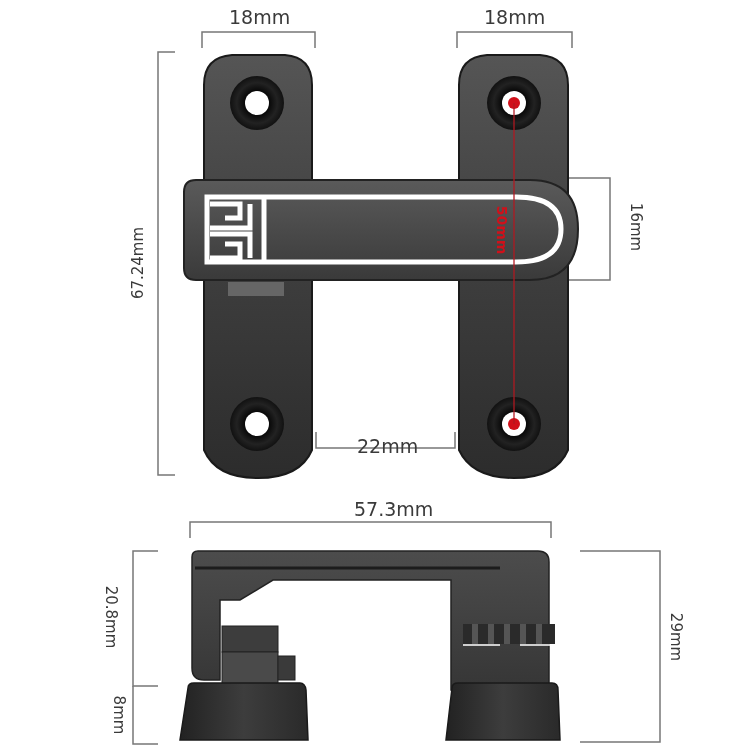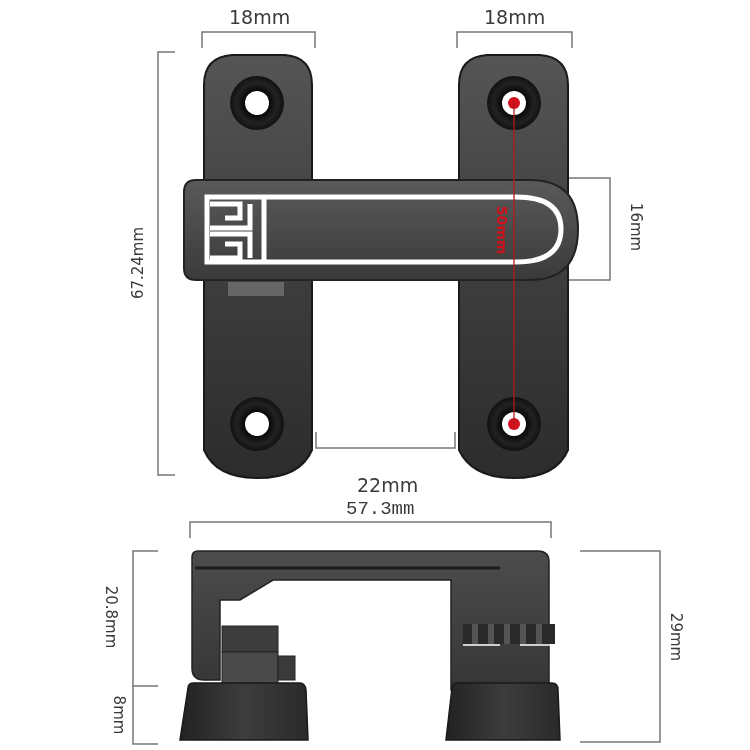--- a/index.html
+++ b/index.html
@@ -140,18 +140,18 @@
     <path d="M188,688 Q188,683 194,683 L300,683 Q305,683 306,690 L308,740 L180,740 Z" fill="url(#baseGrad)" stroke="#1a1a1a" stroke-width="1.5"></path>
     <path d="M452,688 Q452,683 458,683 L552,683 Q558,683 558,690 L560,740 L446,740 Z" fill="url(#baseGrad)" stroke="#1a1a1a" stroke-width="1.5"></path>
   </g>
 </svg>
 
 <div class="lbl" style="left:229px; top:6px;">18mm</div>
 <div class="lbl" style="left:484px; top:6px;">18mm</div>
 <div class="vlbl" style="left:102px; top:254px; transform: rotate(-90deg);">67.24mm</div>
 <div class="vlbl" style="left:612px; top:218px; transform: rotate(90deg);">16mm</div>
 <div class="vlbl" style="left:478px; top:222px; transform: rotate(90deg); color:#d0101a; font-size:14px; font-weight:bold;">50mm</div>
-<div class="lbl" style="left:357px; top:474px;">22mm</div>
+<div class="lbl" style="left:357px; top:435px;">22mm</div>
 
-<div class="lbl" style="left:346px; top:498px;font-family:Liberation Mono, monospace;">57.3mm</div>
+<div class="lbl" style="left:354px; top:498px;">57.3mm</div>
 <div class="vlbl" style="left:80px; top:608px; transform: rotate(90deg);">20.8mm</div>
 <div class="vlbl" style="left:100px; top:706px; transform: rotate(90deg);">8mm</div>
 <div class="vlbl" style="left:652px; top:628px; transform: rotate(90deg);">29mm</div>
 
 </body></html>

